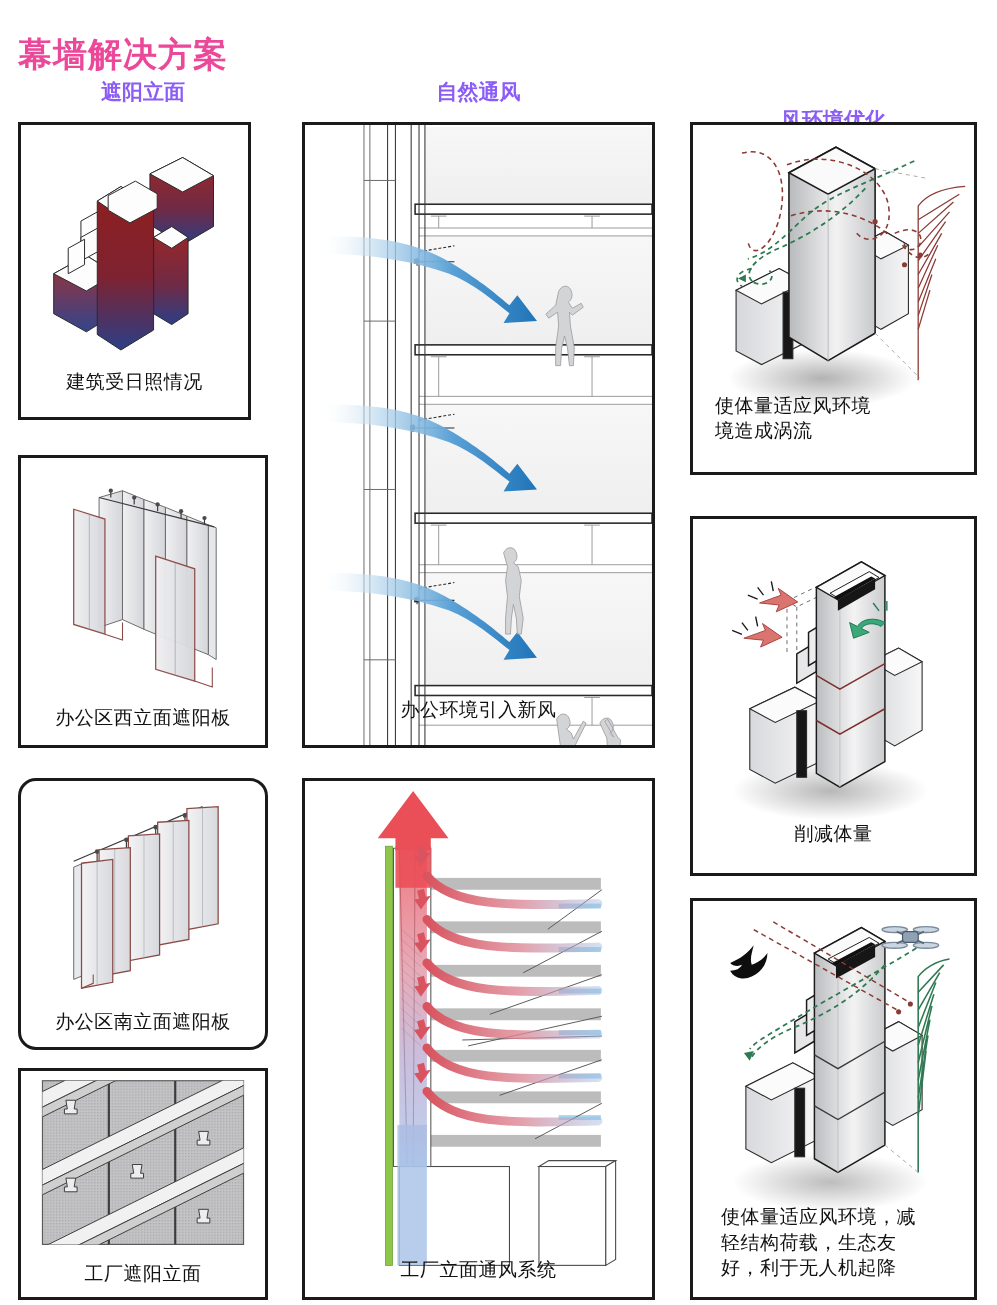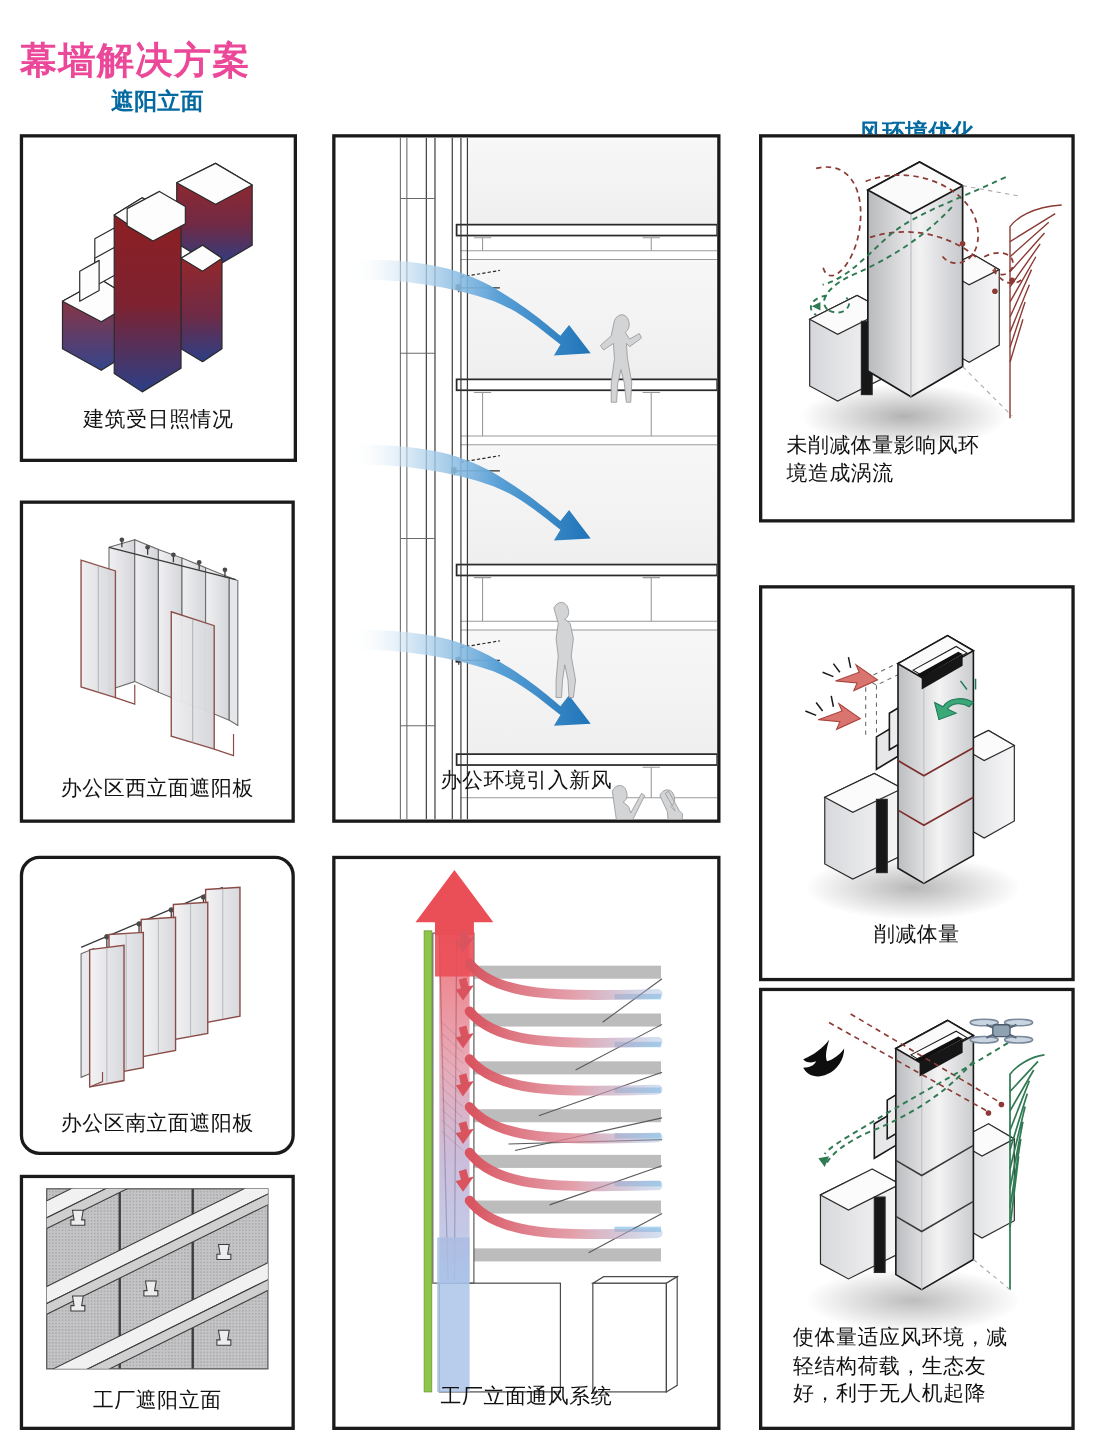--- a/index.html
+++ b/index.html
@@ -11,68 +11,69 @@
   }
   .page { position: relative; width: 997px; height: 1305px; background:#fff; }
 
   .main-title {
     position: absolute; left: 18px; top: 32px;
     font-size: 34px; font-weight: 700; color: #ec4899;
     letter-spacing: 1px;
   }
   .col-header {
     position: absolute; top: 78px;
-    font-size: 21px; font-weight: 700; color: #0369a1;
+    font-size: 21px; font-weight: 700; color: #8b5cf6;
     text-align: center;
   }
   #hdr-a { left: 18px; width: 250px; }
   #hdr-b { left: 302px; width: 353px; }
   #hdr-c { left: 690px; width: 287px; margin-top: 28px; }
 
   .panel {
     position: absolute; border: 3px solid #1a1a1a; background: #fff;
     overflow: hidden;
   }
   .cap {
     position: absolute; left: 0; width: 100%;
     text-align: center; font-size: 19px; color: #111; font-weight: 500;
     line-height: 1.35; z-index: 40; letter-spacing: .5px;
   }
   .art { position: absolute; inset: 0; }
   .art svg { width: 100%; height: 100%; display: block; }
 
   
-  #p-solar   { left:18px;  top:122px;  width:252px; height:298px; }
+  #p-solar   { left:18px;  top:122px;  width:233px; height:298px; }
   #p-west    { left:18px;  top:455px;  width:250px; height:293px; }
   #p-south   { left:18px;  top:778px;  width:250px; height:272px;border-radius:18px; }
   #p-mesh    { left:18px;  top:1068px; width:250px; height:232px; }
   #p-fresh   { left:302px; top:122px;  width:353px; height:626px; }
   #p-stack   { left:302px; top:778px;  width:353px; height:522px; }
   #p-vortex  { left:690px; top:122px;  width:287px; height:353px; }
-  #p-reduce  { left:690px; top:532px;  width:287px; height:360px; }
+  #p-reduce  { left:690px; top:516px;  width:287px; height:360px; }
   #p-adapt   { left:690px; top:898px;  width:287px; height:402px; }
 
   #cap-solar  { bottom: 22px; }
   #cap-west   { bottom: 14px; }
   #cap-south  { bottom: 12px; }
   #cap-mesh   { bottom: 10px; }
   #cap-fresh  { bottom: 22px; }
   #cap-stack  { bottom: 14px; }
   #cap-vortex { bottom: 28px; text-align:left; padding-left:22px; }
   #cap-reduce { bottom: 26px; }
   #cap-adapt  { bottom: 16px; text-align:left; padding-left:28px; }
 </style>
 </head>
 <body>
 
 <div class="page">
 
   <div class="main-title">幕墙解决方案</div>
 
   <div class="col-header" id="hdr-a">遮阳立面</div>
+  <div class="col-header" id="hdr-b">自然通风</div>
   <div class="col-header" id="hdr-c">风环境优化</div>
 
   <div class="panel" id="p-solar">
     <div class="art">
       <svg viewBox="0 0 250 298" preserveAspectRatio="xMidYMid meet">
         <defs>
           <linearGradient id="gSolarA" x1="0" y1="0" x2="0" y2="1">
             <stop offset="0%" stop-color="#8f1f20"></stop>
               <stop offset="55%" stop-color="#7e2230"></stop>
             <stop offset="100%" stop-color="#2b3f87"></stop>
@@ -520,21 +521,21 @@
           <path d="M230,96 L272,70 M230,110 L266,78 M230,124 L262,88 M230,138 L258,98
                    M230,152 L254,110 M230,166 L250,122 M230,180 L248,136 M230,194 L244,152
                    M230,208 L242,168"></path>
         </g>
         <g stroke="#a9a9ac" stroke-width="1" fill="none" stroke-dasharray="4 4">
           <path d="M186,212 L232,258"></path>
           <path d="M186,44 L240,54"></path>
         </g>
       </svg>
     </div>
-    <div class="cap" id="cap-vortex" style="white-space:pre-line;">未削减体量影响风环
+    <div class="cap" id="cap-vortex" style="white-space:pre-line;">使体量适应风环境
 境造成涡流</div>
   </div>
 
   <div class="panel" id="p-reduce">
     <div class="art">
       <svg viewBox="0 0 287 342" preserveAspectRatio="xMidYMid meet">
         <defs>
           <linearGradient id="gRedA" x1="0" y1="0" x2="1" y2="0">
             <stop offset="0%" stop-color="#bcbdc0"></stop>
               <stop offset="55%" stop-color="#f3f3f4"></stop>

